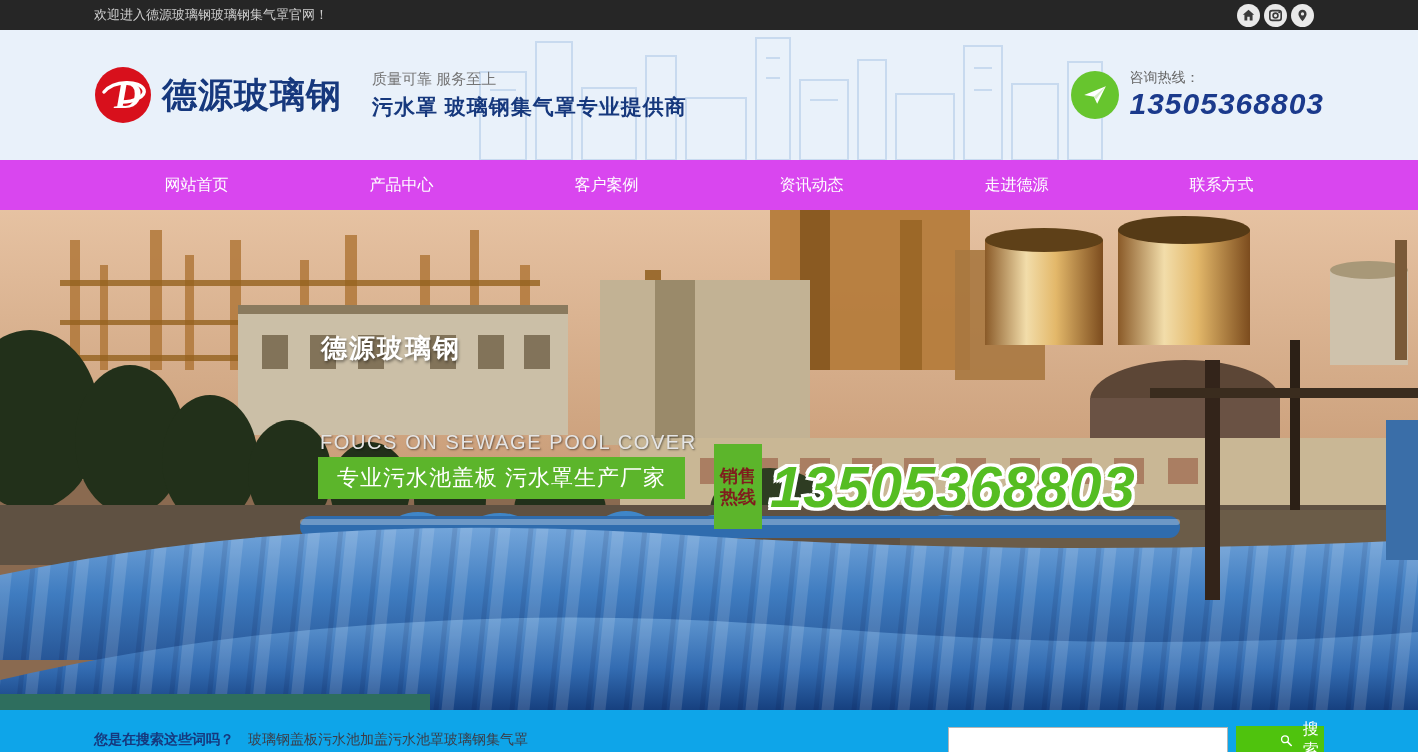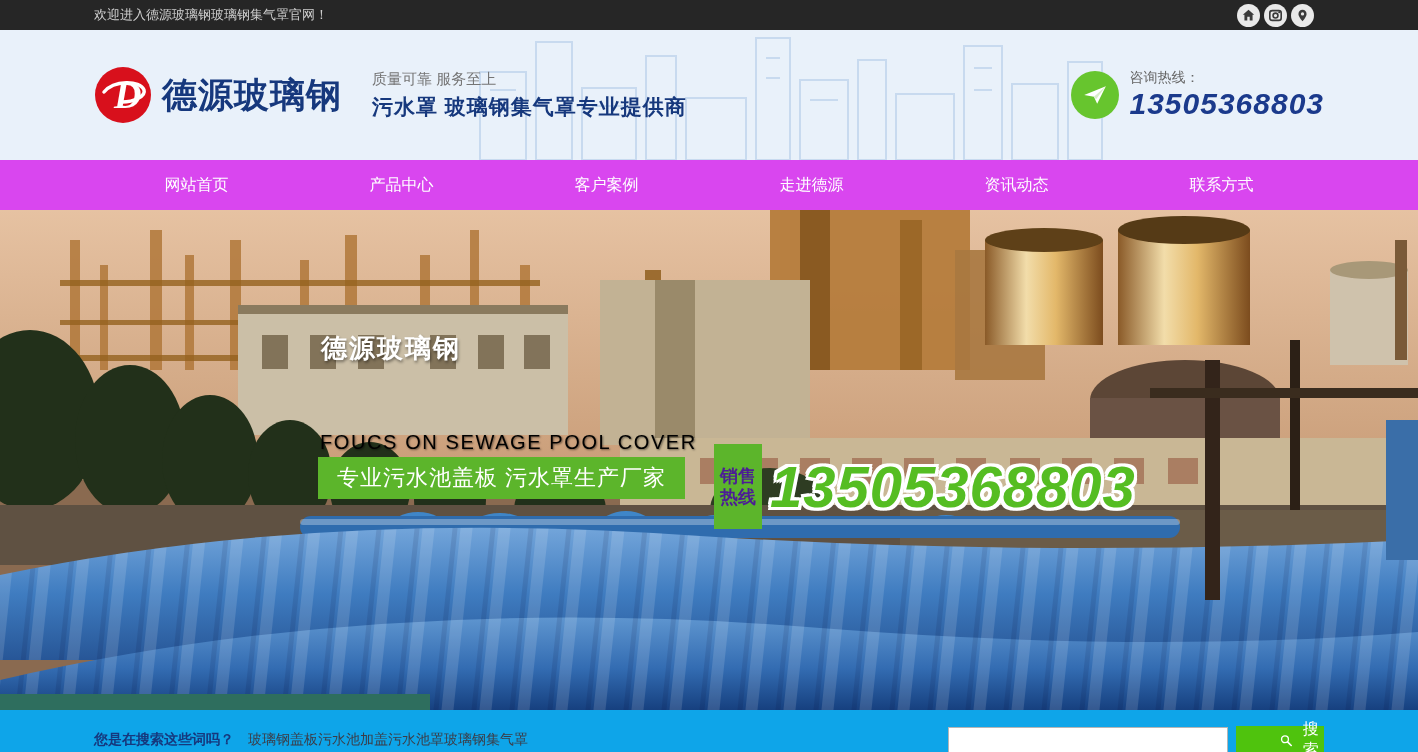--- a/index.html
+++ b/index.html
@@ -37,24 +37,24 @@
 
   
   .hero { height:500px; position:relative; overflow:hidden; background:#8a6a50; }
   .hero-bg { position:absolute; left:0; top:0; width:1418px; height:500px; }
   .hero-brand { position:absolute; left:321px; top:121px; color:#fff; font-size:26px; font-weight:bold; letter-spacing:2px; text-shadow:1px 2px 3px rgba(0,0,0,.45); }
   .hero-title { position:absolute; left:315px; top:145px; font-size:57px; font-weight:bold; font-style:italic; letter-spacing:2px; white-space:nowrap; }
   .hero-title .t-prefix { color:#fff;
     text-shadow:-2px -2px 0 #1d6fc4, 2px -2px 0 #1d6fc4, -2px 2px 0 #1d6fc4, 2px 2px 0 #1d6fc4, 0 -2px 0 #1d6fc4, 0 2px 0 #1d6fc4, -2px 0 0 #1d6fc4, 2px 0 0 #1d6fc4; }
   .hero-title .t-main { color:#1d74cf;
     text-shadow:-2px -2px 0 #fff, 2px -2px 0 #fff, -2px 2px 0 #fff, 2px 2px 0 #fff, 0 -2px 0 #fff, 0 2px 0 #fff, -2px 0 0 #fff, 2px 0 0 #fff; }
-  .hero-en { position:absolute; left:320px; top:221px; color:#000000; font-size:20px; letter-spacing:1.6px; text-shadow:1px 1px 2px rgba(0,0,0,.5); }
+  .hero-en { position:absolute; left:320px; top:221px; color:#e5e5e5; font-size:20px; letter-spacing:1.6px; text-shadow:1px 1px 2px rgba(0,0,0,.5); }
   .hero-tagline { position:absolute; left:318px; top:247px; background:#5cb52b; color:#fff; font-size:22px; padding:6px 19px; letter-spacing:1px; }
   .hero-sale { position:absolute; left:714px; top:234px; display:flex; align-items:center; }
-  .sale-box { background:#5cb52b; color:#4c1d95; font-size:18px; font-weight:bold; line-height:1.15; padding:22px 6px; text-align:center; }
+  .sale-box { background:#5cb52b; color:#7f1d1d; font-size:18px; font-weight:bold; line-height:1.15; padding:22px 6px; text-align:center; }
   .sale-number { margin-left:8px; font-size:58px; font-weight:bold; font-style:italic; color:#55bd22; letter-spacing:1px; line-height:1;
     text-shadow:-3px -3px 0 #fff, 3px -3px 0 #fff, -3px 3px 0 #fff, 3px 3px 0 #fff, 0 -3px 0 #fff, 0 3px 0 #fff, -3px 0 0 #fff, 3px 0 0 #fff; }
 
   
   .searchbar { height:60px; background:#0ea5e9; }
   .searchbar .container { display:flex; align-items:center; }
   .search-prompt { font-size:14px; font-weight:bold; color:#16387d; }
   .search-keywords { display:flex; margin-left:14px; }
   .kw-link { font-size:14px; color:#3c3c46; text-decoration:none; cursor:pointer; }
   .search-right { margin-left:auto; display:flex; align-items:center; }
@@ -141,22 +141,22 @@
       </div>
     </div>
   </div>
 </div>
 
 <div class="nav">
   <div class="container">
     <div class="nav-item">网站首页</div>
     <div class="nav-item">产品中心</div>
     <div class="nav-item">客户案例</div>
+    <div class="nav-item">资讯动态</div>
     <div class="nav-item">走进德源</div>
-    <div class="nav-item">资讯动态</div>
     <div class="nav-item">联系方式</div>
   </div>
 </div>
 
 <div class="hero">
   <svg class="hero-bg" viewBox="0 0 1418 500" preserveAspectRatio="none">
     <defs>
       <linearGradient id="sky" x1="0" y1="0" x2="0" y2="1">
         <stop offset="0" stop-color="#e6c2a2"></stop>
           <stop offset="1" stop-color="#c99d78"></stop>

